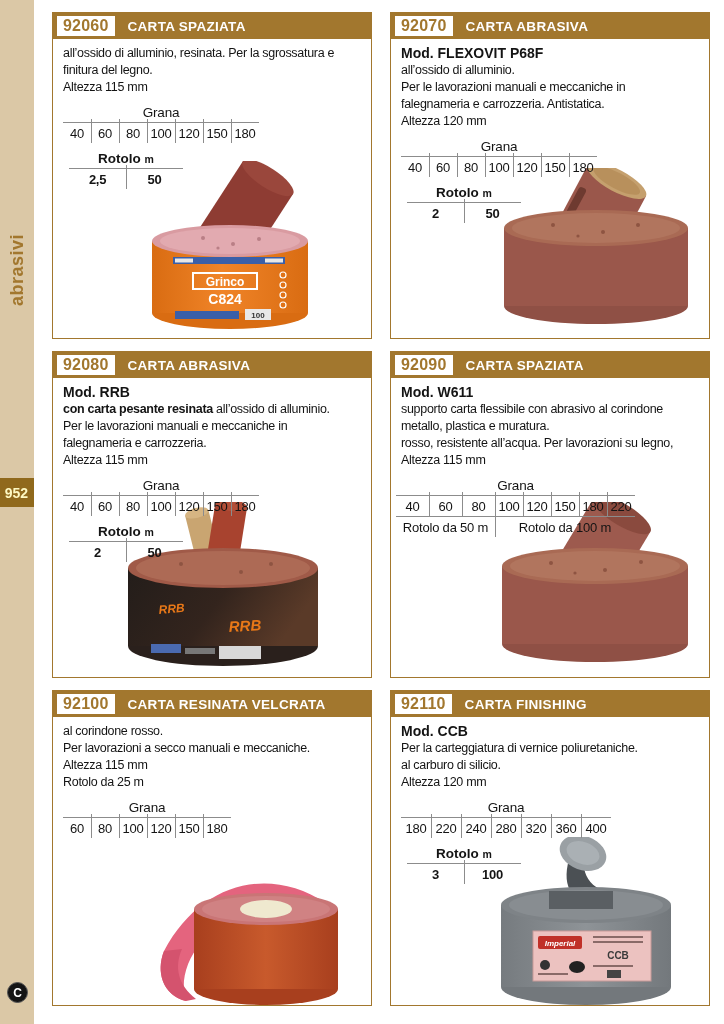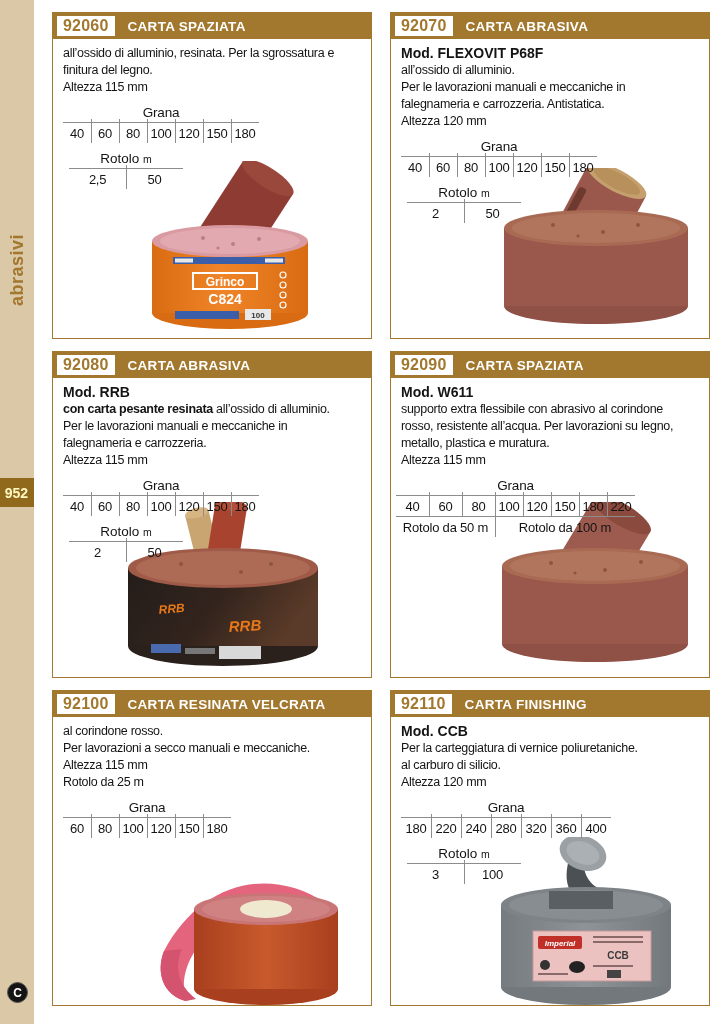--- a/index.html
+++ b/index.html
@@ -56,21 +56,21 @@
   .g400 span { width:30px; }
   .tight { margin-left:-5px; }
   .span-row { display:flex; border-top:1px solid #8c8c8c; font-size:13px; }
   .span-row span { position:relative; text-align:center; padding:3px 0 2px; letter-spacing:-0.2px; }
   .span-row span:nth-child(1) { width:99px; }
   .span-row span:nth-child(2) { width:140px; }
   .span-row span + span::before {
     content:""; position:absolute; left:0; top:-4px; height:calc(100% + 4px);
     width:1px; background:#8c8c8c;
   }
-  .rotoloT { margin-top:8px; margin-left:6px; width:114px; font-size:13px; }
+  .rotoloT { margin-top:8px; margin-left:6px; width:114px; font-size:13px;font-weight:bold; }
   .rotoloT .ttl { text-align:center; font-size:13.5px; margin-bottom:2px; }
   .rotoloT .unit { font-size:10.5px; }
   .rotoloT .trow span { width:57px; }
   
   .pimg { position:absolute; z-index:1; }
   .img0 { left:80px;  top:148px; }
   .img1 { left:92px;  top:155px; }
   .img2 { left:58px;  top:150px; }
   .img3 { left:92px;  top:150px; }
   .img4 { left:95px;  top:160px; }
@@ -271,23 +271,23 @@
     </svg>
   </div>
 
   <div class="cell">
     <div class="hdr">
       <span class="code">92090</span>
       <span class="cat">CARTA SPAZIATA</span>
     </div>
     <div class="cbody">
       <div class="model">Mod. W611</div>
-      <div class="desc">supporto extra flessibile con abrasivo al corindone</div>
+      <div class="desc">supporto carta flessibile con abrasivo al corindone</div>
+      <div class="desc">metallo, plastica e muratura.</div>
       <div class="desc">rosso, resistente all’acqua. Per lavorazioni su legno,</div>
-      <div class="desc">metallo, plastica e muratura.</div>
       <div class="desc">Altezza 115 mm</div>
       <div class="granaT g8 tight">
         <div class="ttl">Grana</div>
         <div class="trow">
           <span>40</span>
             <span>60</span>
             <span>80</span>
             <span>100</span>
             <span>120</span>
             <span>150</span>

